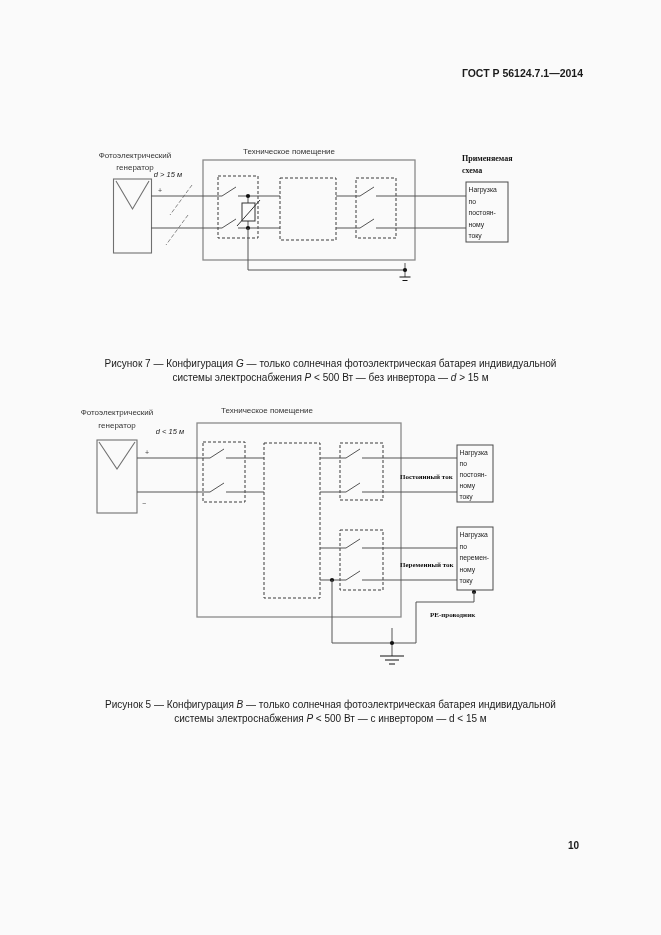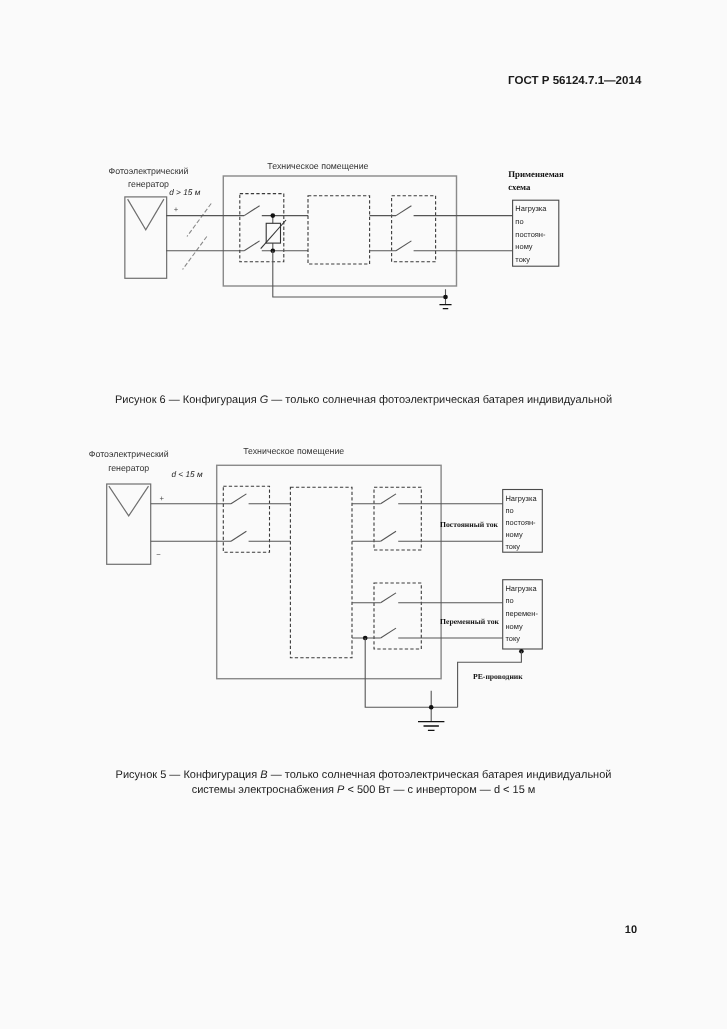--- a/index.html
+++ b/index.html
@@ -95,21 +95,22 @@
       <rect x="466" y="42" width="42" height="60" class="loadbox"></rect>
       <text x="468.5" y="52" class="loadtxt">Нагрузка</text>
       <text x="468.5" y="63.5" class="loadtxt">по</text>
       <text x="468.5" y="75" class="loadtxt">постоян-</text>
       <text x="468.5" y="86.5" class="loadtxt">ному</text>
       <text x="468.5" y="98" class="loadtxt">току</text>
     </g>
   </svg>
 
   <div class="caption" style="top:357px">
-    <div><span>Рисунок 6 — Конфигурация </span><span class="it">G</span><span> — только солнечная фотоэлектрическая батарея индивидуальной</span></div>
+    <div><span>Рисунок 7 — Конфигурация </span><span class="it">G</span><span> — только солнечная фотоэлектрическая батарея индивидуальной</span></div>
+    <div><span>системы электроснабжения </span><span class="it">P</span><span> &lt; 500 Вт — без инвертора — </span><span class="it">d</span><span> &gt; 15 м</span></div>
   </div>
 
   <svg class="fig" style="top:398px" width="661" height="280" viewBox="0 0 661 280">
 
     <g>
       <text x="117" y="17" class="lbl mid">Фотоэлектрический</text>
       <text x="117" y="30" class="lbl mid">генератор</text>
       <rect x="97" y="42" width="40" height="73" class="gbox"></rect>
       <path d="M99,44 L117,71 L135,44" class="gbox"></path>
     </g>

